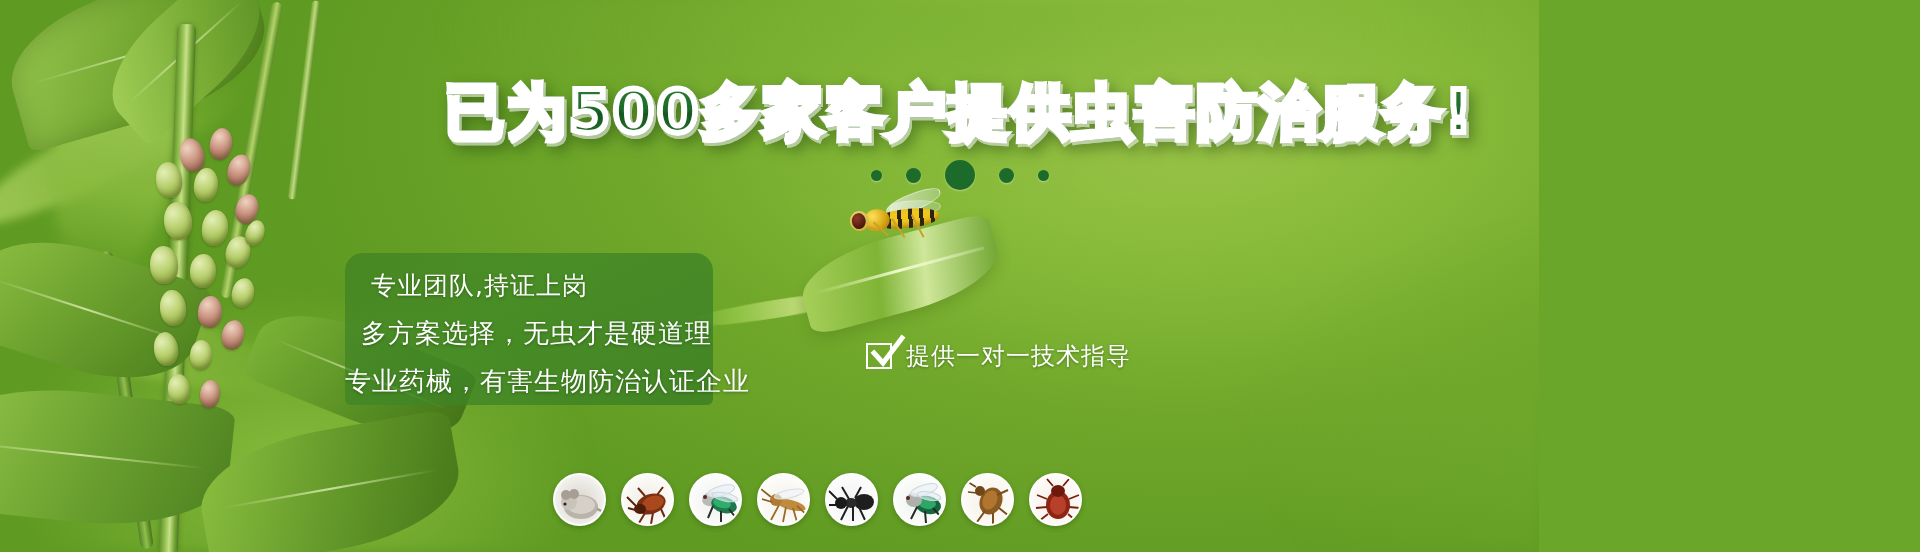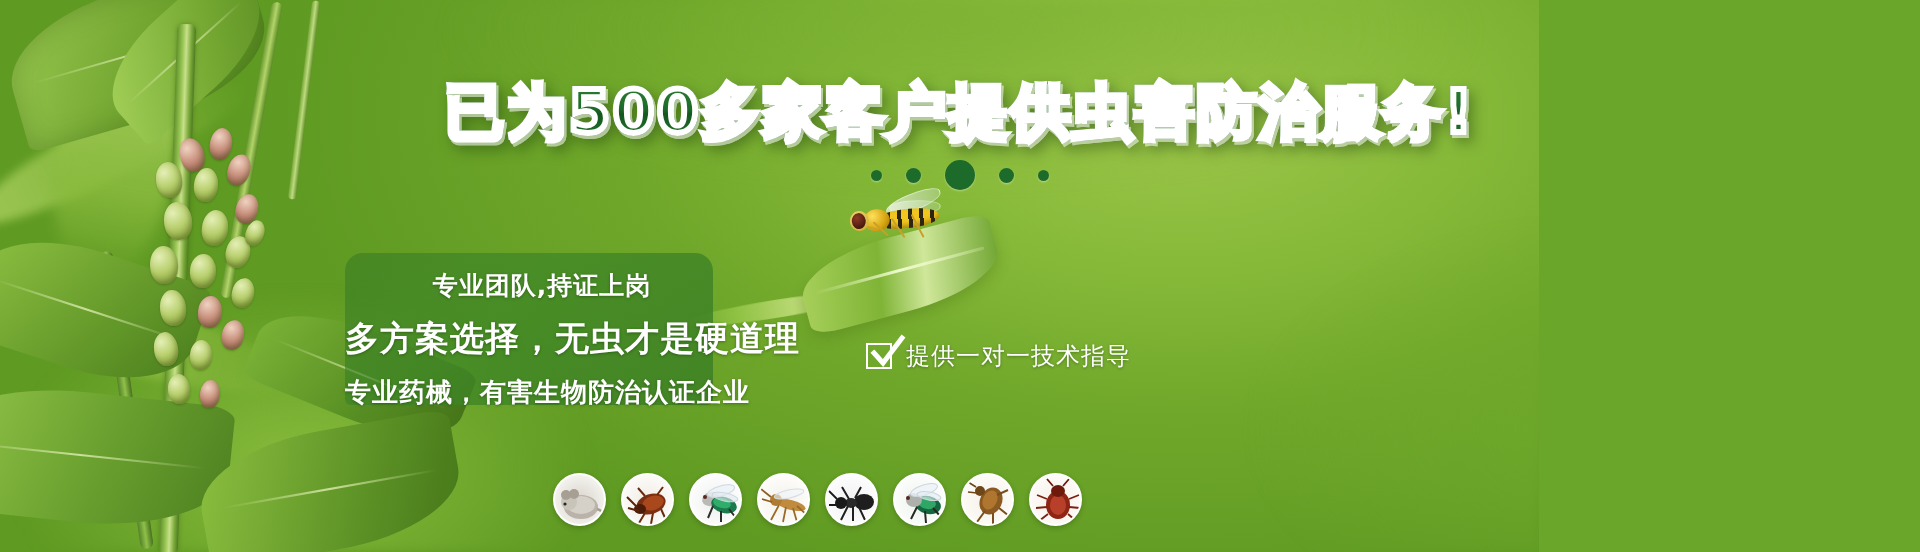--- a/index.html
+++ b/index.html
@@ -201,27 +201,27 @@
     position:absolute;
     left:345px; top:253px;
     width:368px; height:152px;
     background:linear-gradient(135deg, rgba(56,122,36,.58) 0%, rgba(62,134,38,.74) 40%, rgba(58,126,36,.82) 100%);
     border-radius:18px 18px 6px 6px;
     z-index:5;
     padding:14px 0 0 0;
   }
   .feature-line {
     color:#ffffff;
-    font-weight:bold;
-    text-align:center;
+    font-weight:normal;
+    text-align:left;
     text-shadow:0 1px 3px rgba(20,50,5,.45);
     white-space:nowrap;
   }
   .feature-line.fl-1 { font-size:25px; letter-spacing:1px; margin:2px 0 0 26px; }
-  .feature-line.fl-2 { font-size:34px; letter-spacing:1px; margin:14px 0 0 0; }
+  .feature-line.fl-2 { font-size:26px; letter-spacing:1px; margin:14px 0 0 16px; }
   .feature-line.fl-3 { font-size:26px; letter-spacing:1px; margin:13px 0 0 0; }
 
   
   .bullets {
     position:absolute; left:866px; top:340px; z-index:6;
   }
   .bullet {
     display:flex; align-items:center; gap:14px;
     margin-bottom:22px;
   }

